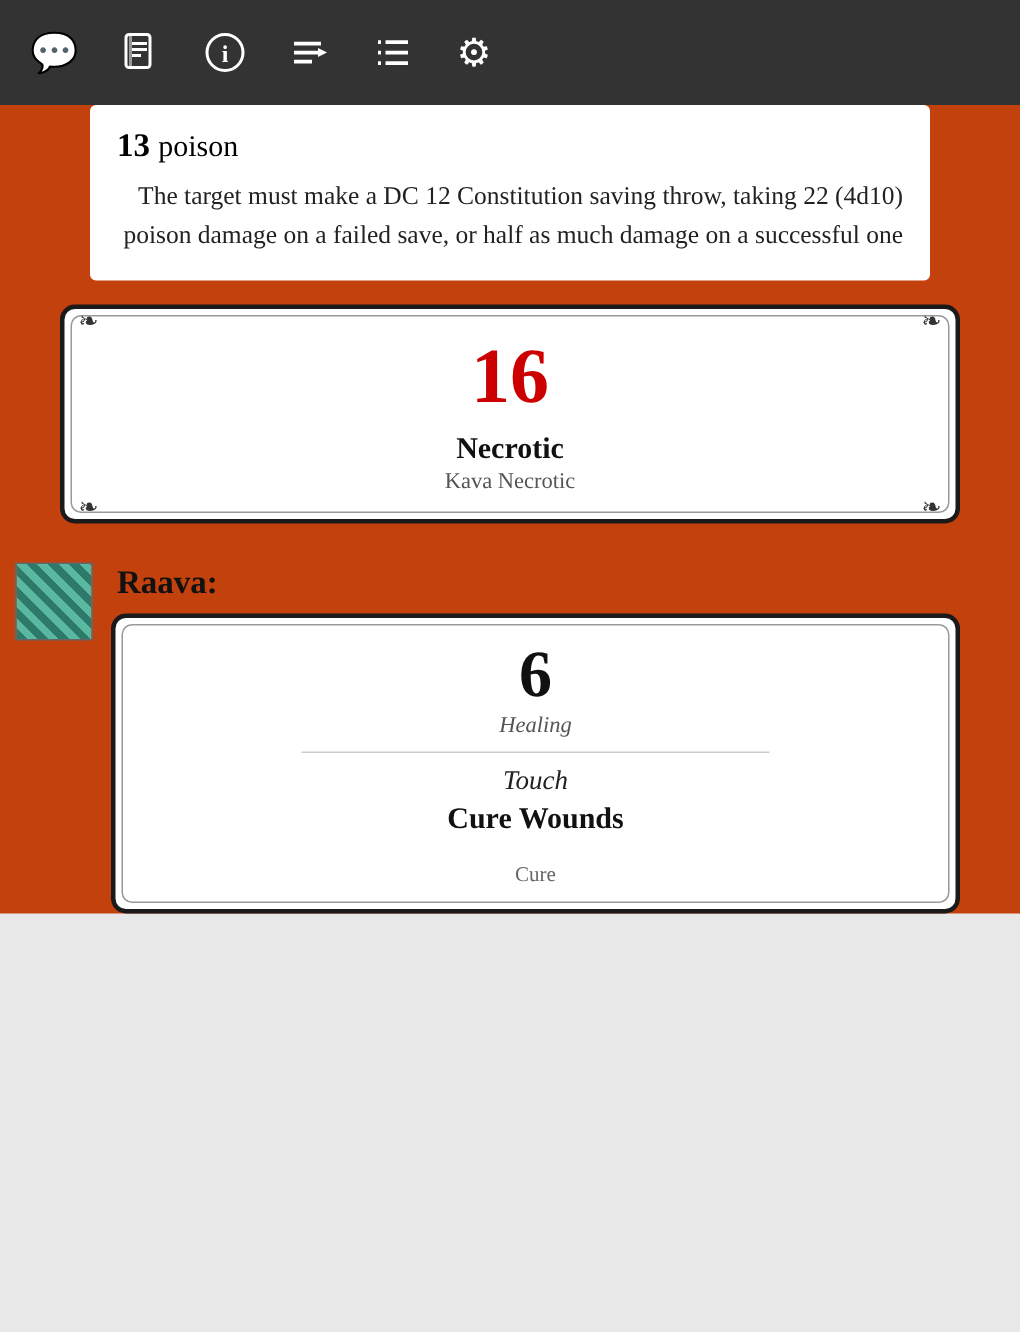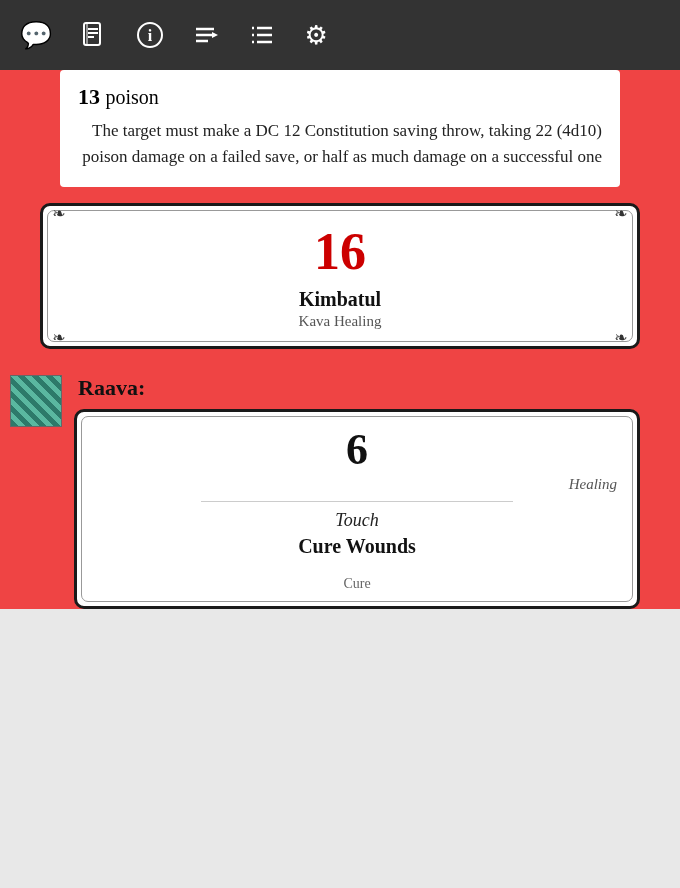--- a/index.html
+++ b/index.html
@@ -26,21 +26,21 @@
       color: white;
       font-size: 26px;
       cursor: pointer;
       display: flex;
       align-items: center;
       justify-content: center;
     }
 
     
     .main-content {
-      background: #ef4444;
+      background: #c2410c;
       padding: 0;
     }
 
     
     .poison-card {
       background: white;
       margin: 0 60px 16px 60px;
       padding: 14px 18px 18px 18px;
       border-radius: 4px;
       position: relative;
@@ -187,21 +187,20 @@
       color: #111;
       line-height: 1;
       margin-bottom: 4px;
     }
 
     .heal-type {
       font-size: 15px;
       color: #555;
       font-style: italic;
       margin-bottom: 6px;
-      text-align: right;
     }
 
     .heal-spell {
       font-size: 18px;
       font-style: italic;
       color: #222;
       margin-bottom: 4px;
     }
 
     .heal-bold {
@@ -276,22 +275,22 @@
 
   <div class="fancy-card">
     <div class="fancy-card-inner">
 
       <span class="corner-tl">❧</span>
       <span class="corner-tr">❧</span>
       <span class="corner-bl">❧</span>
       <span class="corner-br">❧</span>
 
       <div class="roll-number">16</div>
-      <div class="roll-label">Kimbatul</div>
-      <div class="roll-source">Kava Healing</div>
+      <div class="roll-label">Necrotic</div>
+      <div class="roll-source">Kava Necrotic</div>
     </div>
   </div>
 
   <div class="raava-section">
     <div class="avatar-box">
       <div class="avatar-pattern"></div>
     </div>
     <div class="raava-right">
       <div class="raava-name">Raava:</div>
 

